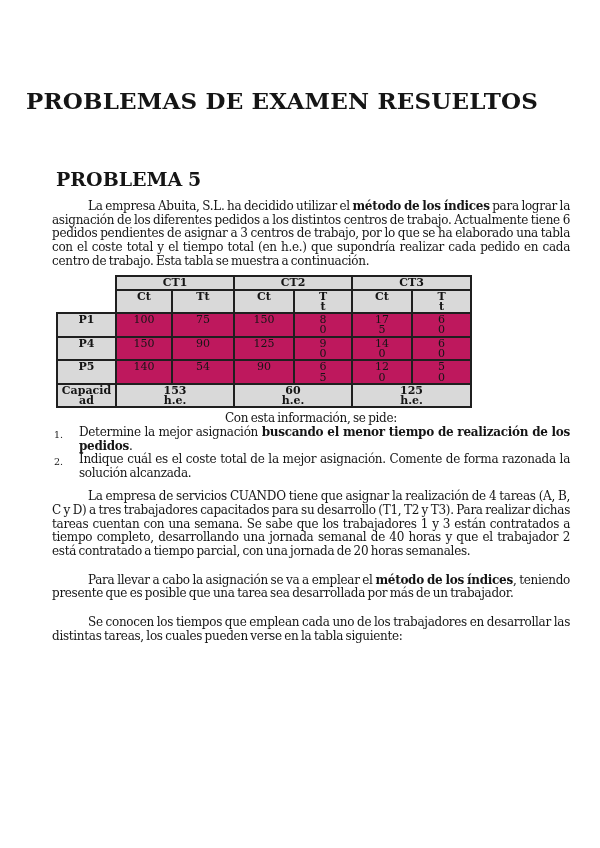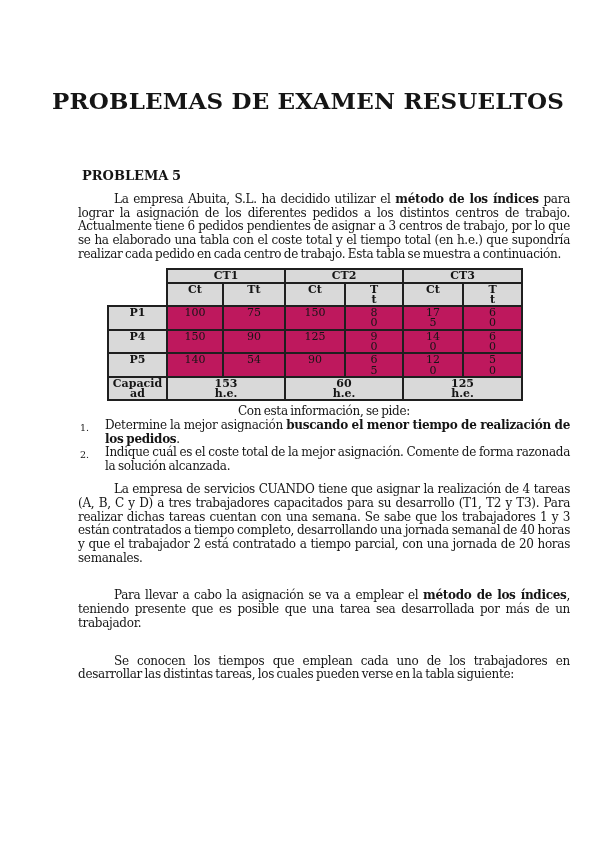--- a/index.html
+++ b/index.html
@@ -13,56 +13,56 @@
     position: relative;
     width: 600px;
     height: 848px;
     overflow: hidden;
     background: var(--page-bg, #ffffff);
     color: var(--text, #151515);
     font-family: "DejaVu Serif", "Liberation Serif", serif;
     font-size: 12px;
     letter-spacing: -0.3px;
     word-spacing: -1px;
-    padding: 88px 30px 0 78px;
+    padding: 88px 30px 0 52px;
   }
 
   .doc-title {
     font-size: 23px;
     line-height: 26px;
     font-weight: bold;
     margin: 0 0 0 -26px;
     letter-spacing: 0.2px;
     word-spacing: 0;
     white-space: nowrap;
   }
 
   .h2 {
-    font-size: 13px;
+    font-size: 19px;
     font-weight: bold;
     margin: 0 0 0 4px;
     letter-spacing: 0;
   }
   .h2.first { margin-top: 54px; }
   .h2.p6    { margin-top: 28px; }
 
   .body {
     margin: 10px 0 0 0;
     line-height: 13.7px;
     text-align: justify;
   }
   .indent { text-indent: 36px; }
   .prompt { margin-top: 4px; text-align: center; }
   .sp1 { margin-top: 10px; }
-  .sp2 { margin-top: 24px; }
+  .sp2 { margin-top: 15px; }
 
   .b { font-weight: bold; }
   .i { }
 
-  .table-wrap { margin: 6px 0 0 29px; }
+  .table-wrap { margin: 6px 0 0 4px; }
 
   table.cost-table {
     border-collapse: collapse;
     table-layout: fixed;
     width: 414px;
     letter-spacing: 0;
     word-spacing: 0;
   }
   .cost-table th, .cost-table td {
     border: 2px solid var(--table-border, #1f1f1f);

